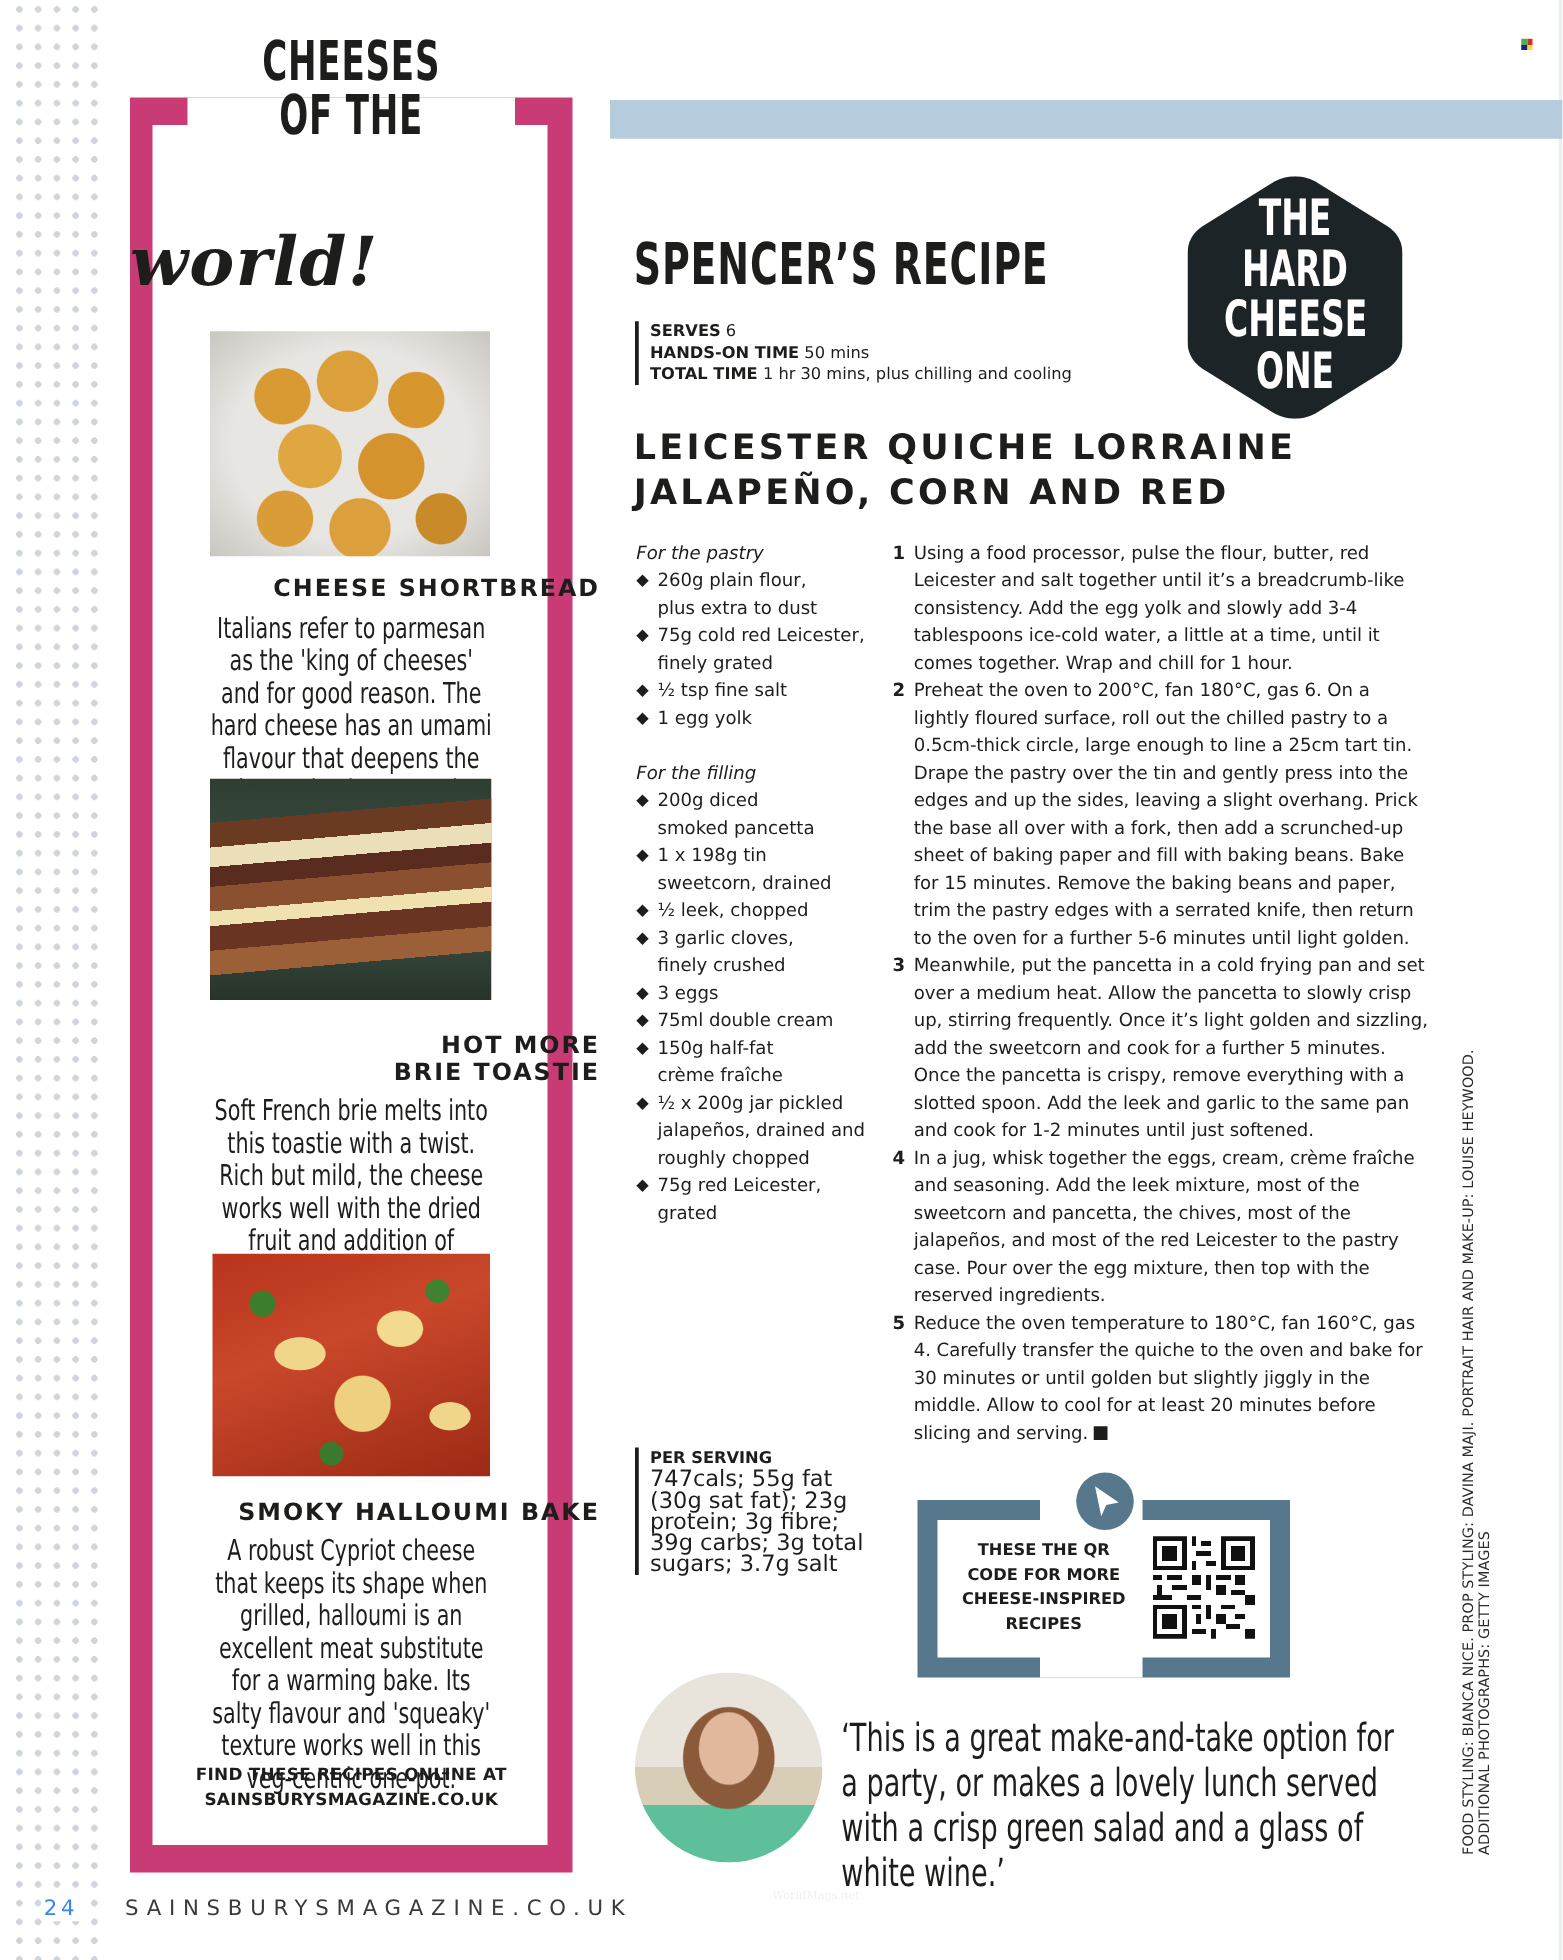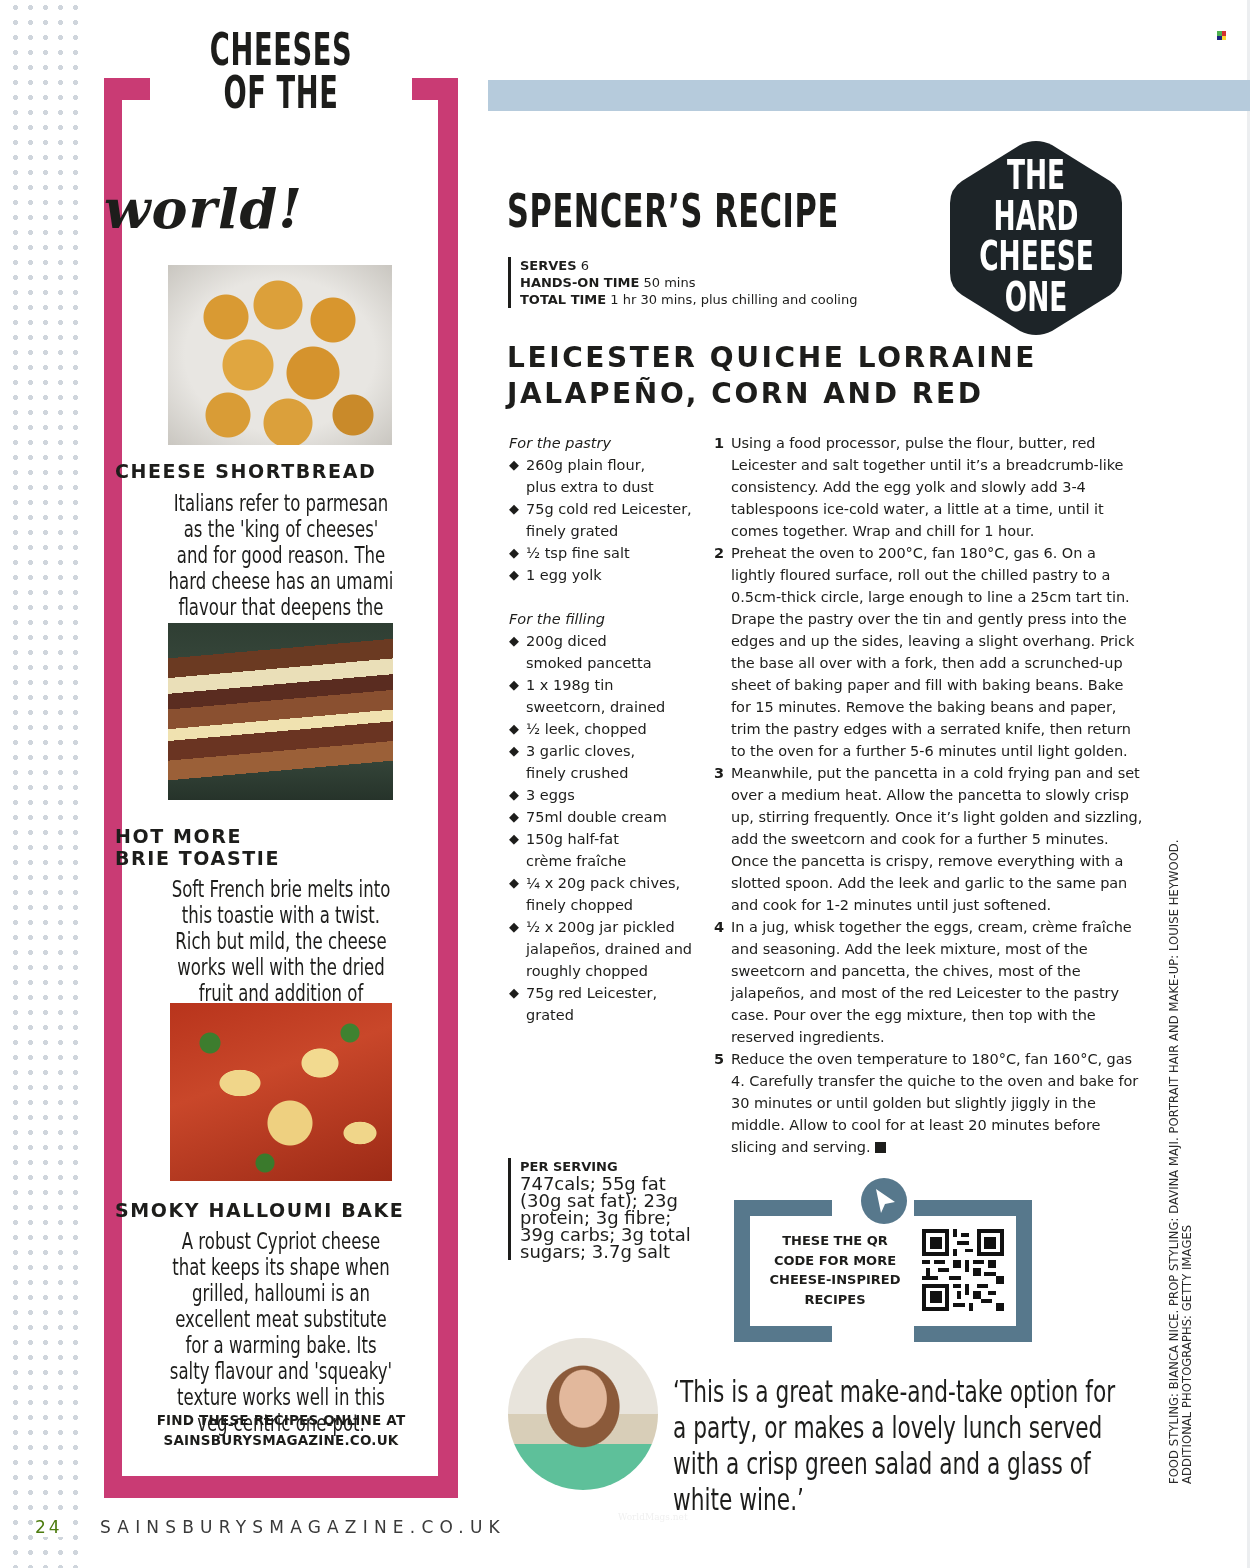--- a/index.html
+++ b/index.html
@@ -66,23 +66,23 @@
       radial-gradient(ellipse at 150px 60px, #f2da90 0 18px, transparent 19px),
       radial-gradient(ellipse at 120px 120px, #eed080 0 22px, transparent 23px),
       radial-gradient(ellipse at 190px 130px, #f0d68a 0 16px, transparent 17px),
       radial-gradient(circle at 40px 40px, #3d7d2e 0 10px, transparent 11px),
       radial-gradient(circle at 180px 30px, #3f8230 0 9px, transparent 10px),
       radial-gradient(circle at 95px 160px, #3a7a2c 0 9px, transparent 10px),
       linear-gradient(160deg, #b8341c 0%, #c9472a 40%, #9c2a16 100%);
   }
 
   .side-heading {
-    position: absolute; left: 104px; width: 376px; text-align: left;
+    position: absolute; left: 104px; width: 376px; text-align: right;
     font-family: "DejaVu Sans", sans-serif; font-weight: bold; font-size: 19px; letter-spacing: 1.6px;
-    line-height: 22px; color: #1d1d1b; margin-left: 11px;
+    line-height: 22px; color: #1d1d1b;
   }
   .side-text {
     position: absolute; left: 122px; width: 318px; text-align: center;
     font-family: "DejaVu Sans", sans-serif; font-size: 23px; line-height: 26px; color: #1d1d1b;
     transform: scaleX(0.72); transform-origin: center top;
   }
   .side-cta {
     position: absolute; left: 104px; top: 1410px; width: 354px; text-align: center;
     font-family: "DejaVu Sans", sans-serif; font-weight: bold; font-size: 13.5px; line-height: 20px; letter-spacing: 0.2px;
   }
@@ -150,21 +150,21 @@
     font-family: "DejaVu Sans", sans-serif; font-size: 31px; line-height: 36px;
     transform: scaleX(0.70); transform-origin: left top; width: 640px;
   }
 
   .credits {
     position: absolute; left: 1168px; top: 1484px; width: 740px;
     transform: rotate(-90deg); transform-origin: left top;
     font-family: "DejaVu Sans", sans-serif; font-size: 11.5px; line-height: 13px; color: #2a2a2a; letter-spacing: 0.1px;
   }
 
-  .footer-page { position: absolute; left: 33px; top: 1517px; font-family: "DejaVu Sans", sans-serif; font-size: 17px; letter-spacing: 3px; color: #4d7c0f; background: #fff; padding: 0 2px; }
+  .footer-page { position: absolute; left: 33px; top: 1517px; font-family: "DejaVu Sans", sans-serif; font-size: 17px; letter-spacing: 3px; color: #3b82f6; background: #fff; padding: 0 2px; }
   .footer-site { position: absolute; left: 100px; top: 1517px; font-family: "DejaVu Sans", sans-serif; font-size: 17px; letter-spacing: 6.2px; color: #3a3a3a; }
   .watermark { position: absolute; left: 618px; top: 1512px; font-family: "DejaVu Serif", serif; font-size: 9px; color: #f0f0f0; }
 </style>
 </head>
 <body>
 
 <div class="dots"></div>
 <div class="page-edge"></div>
 <div class="reg-mark">
   <span style="background:#4caf50"></span>
@@ -252,22 +252,20 @@
 smoked pancetta</li>
     <li class="ing-item">1 x 198g tin
 sweetcorn, drained</li>
     <li class="ing-item">½ leek, chopped</li>
     <li class="ing-item">3 garlic cloves,
 finely crushed</li>
     <li class="ing-item">3 eggs</li>
     <li class="ing-item">75ml double cream</li>
     <li class="ing-item">150g half-fat
 crème fraîche</li>
-    <li class="ing-item">¼ x 20g pack chives,
-finely chopped</li>
     <li class="ing-item">½ x 200g jar pickled
 jalapeños, drained and
 roughly chopped</li>
     <li class="ing-item">75g red Leicester,
 grated</li>
   </ul>
 </div>
 
 <ol class="method">
   <li class="step"><span class="step-num">1</span><span>Using a food processor, pulse the flour, butter, red Leicester and salt together until it’s a breadcrumb-like consistency. Add the egg yolk and slowly add 3-4 tablespoons ice-cold water, a little at a time, until it comes together. Wrap and chill for 1 hour.</span></li>

